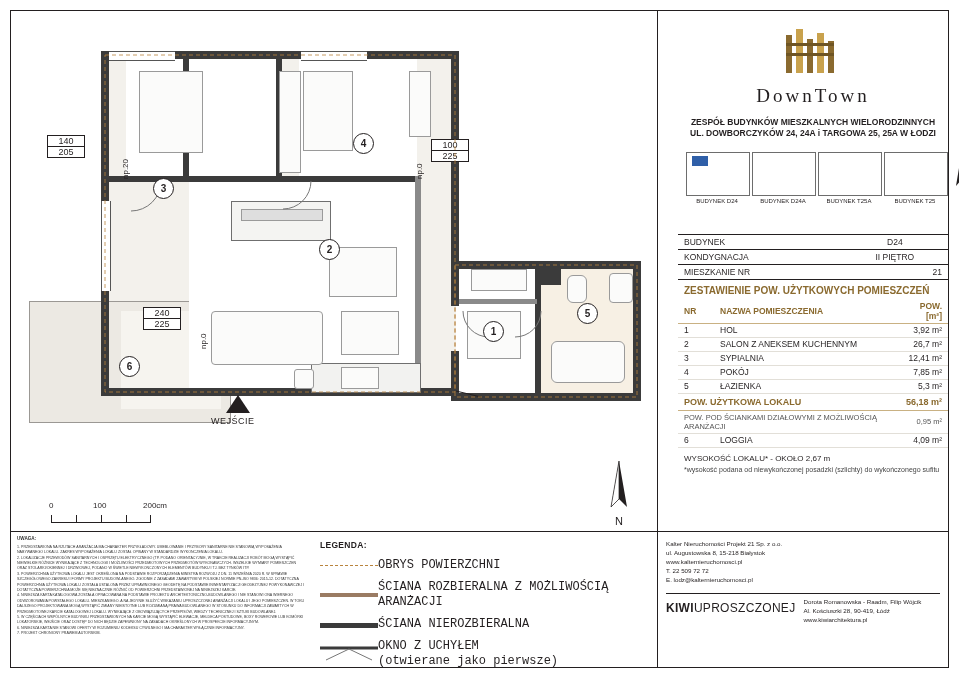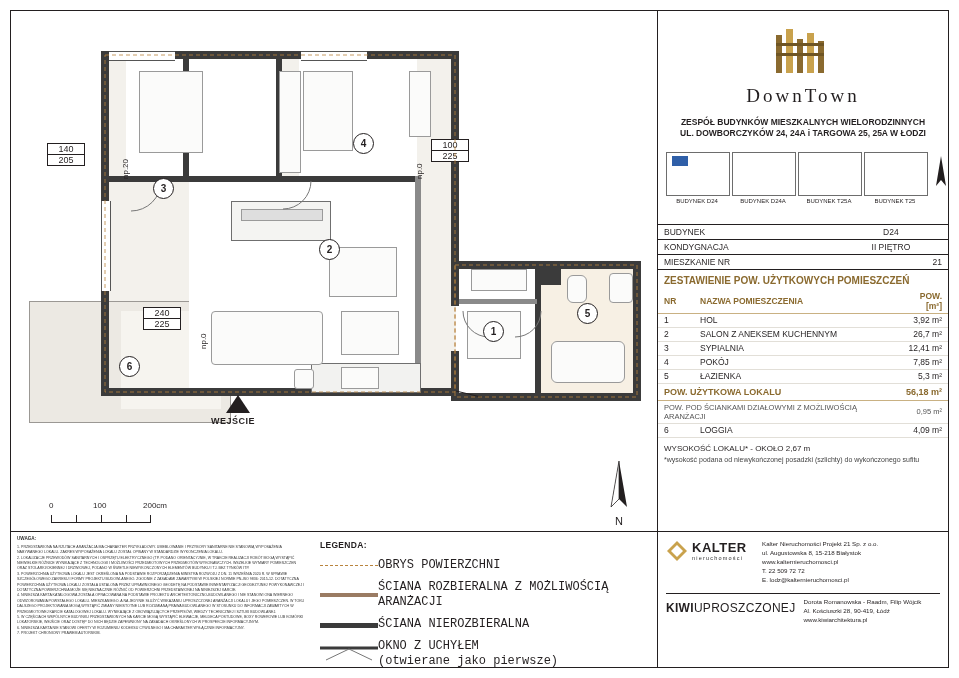--- a/index.html
+++ b/index.html
@@ -24,21 +24,21 @@
   .tiny{font-size:8px;}
   #entrance{position:absolute;font-size:9px;letter-spacing:.5px;}
   
   #scale{position:absolute;left:40px;top:490px;font-size:9px;}
   #scalebar{position:relative;width:100px;height:8px;margin-top:2px;}
   #scalebar .tick{position:absolute;top:0;width:1px;height:8px;background:#231f20;}
   #scalebar .base{position:absolute;top:7px;left:0;width:100px;height:1px;background:#231f20;}
   
   #north{position:absolute;left:588px;top:450px;width:40px;height:70px;text-align:center;font-size:11px;}
   
-  #right{position:absolute;left:657px;top:11px;width:291px;height:520px;border-left:1px solid #231f20;box-sizing:border-box;}
+  #right{position:absolute;left:657px;top:11px;width:291px;height:520px;border-left:1px solid #231f20;box-sizing:border-box;padding-left:20px;}
   #logo{text-align:center;padding-top:18px;}
   #logo svg{display:block;margin:0 auto;}
   .brand{font-size:19px;letter-spacing:3px;text-align:center;margin-top:10px;font-family:"Liberation Serif",serif;}
   .subt{font-size:8.5px;font-weight:bold;text-align:center;line-height:1.35;margin:10px 8px 6px 8px;}
   #keyplan{margin:4px 8px 0 8px;height:72px;position:relative;}
   .kp-block{position:absolute;border:1px solid #6d6d6d;background:#fff;}
   .kp-hl{position:absolute;background:#2f5fa8;}
   .kp-lab{position:absolute;font-size:6px;text-align:center;width:54px;}
   table{border-collapse:collapse;width:100%;font-size:8.5px;}
   .tbl-info td{border-top:1px solid #231f20;padding:2px 6px;}
@@ -140,30 +140,30 @@
         <path d="M150 170 A30 30 0 0 1 120 200" fill="none" stroke="#777" stroke-width="1"></path>
         <path d="M300 170 A28 28 0 0 1 272 198" fill="none" stroke="#777" stroke-width="1"></path>
         <path d="M452 300 A26 26 0 0 0 478 326" fill="none" stroke="#777" stroke-width="1"></path>
         <path d="M530 300 A26 26 0 0 1 504 326" fill="none" stroke="#777" stroke-width="1"></path>
         <line x1="445" y1="380" x2="470" y2="386" stroke="#231f20" stroke-width="1"></line>
       </svg>
 
       <svg style="position:absolute;left:215px;top:384px;width:24px;height:18px;">
         <polygon points="12,0 24,18 0,18" fill="#231f20"></polygon>
       </svg>
-      <div id="entrance" style="left:200px;top:405px;font-weight:bold;">WEJŚCIE</div>
+      <div id="entrance" style="left:200px;top:405px;">WEJŚCIE</div>
 
       <div class="num-circle" style="left:472px;top:310px;">1</div>
       <div class="num-circle" style="left:308px;top:228px;">2</div>
       <div class="num-circle" style="left:142px;top:167px;">3</div>
       <div class="num-circle" style="left:342px;top:122px;">4</div>
       <div class="num-circle" style="left:566px;top:292px;">5</div>
       <div class="num-circle" style="left:108px;top:345px;">6</div>
 
-      <div class="dim-box" style="left:36px;top:132px;width:36px;">
+      <div class="dim-box" style="left:36px;top:124px;width:36px;">
         <div class="top">140</div>
         <div>205</div>
       </div>
       <div class="dim-box" style="left:420px;top:128px;width:36px;">
         <div class="top">100</div>
         <div>225</div>
       </div>
       <div class="dim-box" style="left:132px;top:296px;width:36px;">
         <div class="top">240</div>
         <div>225</div>
@@ -233,21 +233,21 @@
       <div class="kp-hl" style="left:6px;top:10px;width:16px;height:10px;"></div>
       <div class="kp-lab" style="left:4px;top:52px;">BUDYNEK D24</div>
       <div class="kp-lab" style="left:70px;top:52px;">BUDYNEK D24A</div>
       <div class="kp-lab" style="left:136px;top:52px;">BUDYNEK T25A</div>
       <div class="kp-lab" style="left:202px;top:52px;">BUDYNEK T25</div>
       <svg style="position:absolute;left:262px;top:6px;width:26px;height:42px;">
         <polygon points="13,4 18,34 13,28 8,34" fill="#231f20"></polygon>
       </svg>
     </div>
 
-    <table class="tbl-info" style="margin-top:6px;">
+    <table class="tbl-info" style="margin-top:16px;">
       <tbody>
           <tr>
         <td>BUDYNEK</td>
         <td style="text-align:center;">D24</td>
       </tr>
       <tr>
         <td>KONDYGNACJA</td>
         <td style="text-align:center;">II PIĘTRO</td>
       </tr>
       <tr>
@@ -359,28 +359,20 @@
         </div>
         <div class="leg-txt">
           <div>OKNO Z UCHYŁEM</div>
           <div>(otwierane jako pierwsze)</div>
         </div>
       </div>
     </div>
 
     <div id="titleblock">
       <div class="tb-row">
-        <div class="tb-logo">
-          <svg width="22" height="22" style="float:left;margin-right:4px;">
-            <polygon points="11,1 21,11 11,21 1,11" fill="#c9a24d"></polygon>
-            <polygon points="11,5 17,11 11,17 5,11" fill="#ffffff"></polygon>
-          </svg>
-          <div class="kal-name">KALTER</div>
-          <div class="kal-sub">nieruchomości</div>
-        </div>
         <div class="tb-txt">
           <div>Kalter Nieruchomości Projekt 21 Sp. z o.o.</div>
           <div>ul. Augustowska 8, 15-218 Białystok</div>
           <div>www.kalternieruchomosci.pl</div>
           <div>T. 22 509 72 72</div>
           <div>E. lodz@kalternieruchomosci.pl</div>
         </div>
       </div>
 
       <hr class="sep">

